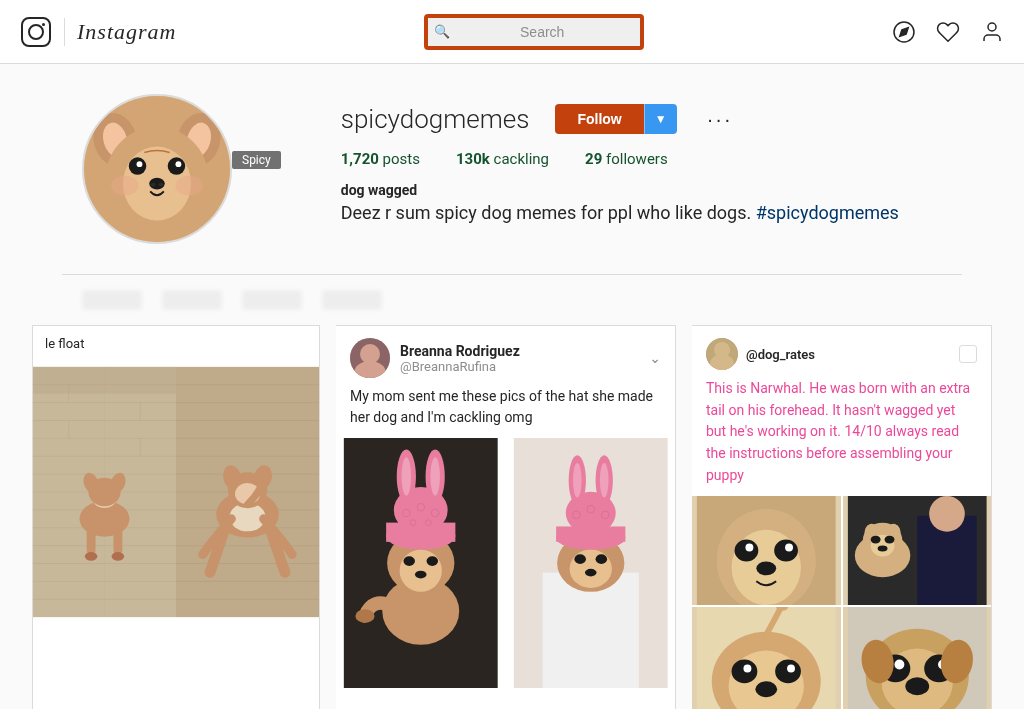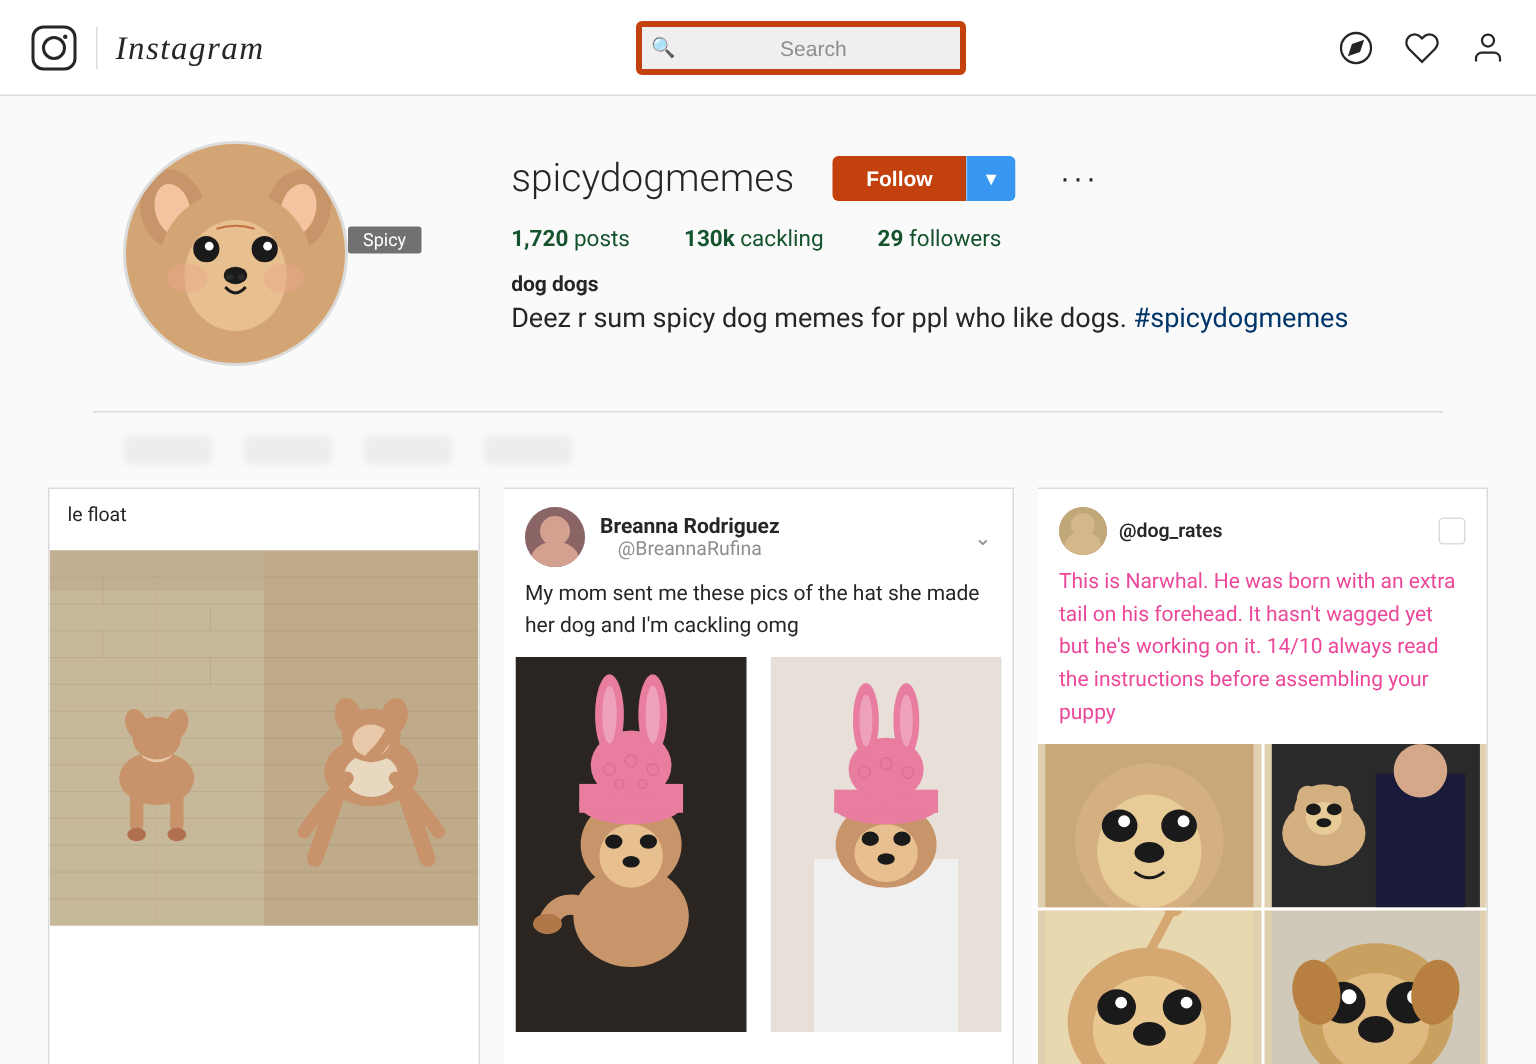--- a/index.html
+++ b/index.html
@@ -270,21 +270,20 @@
       display: flex;
       align-items: center;
       padding: 12px 14px 8px;
       gap: 10px;
       justify-content: space-between;
     }
     .card2-user {
       display: flex;
       align-items: center;
       gap: 10px;
-      text-align: center;
     }
     .tweet-avatar {
       width: 40px;
       height: 40px;
       border-radius: 50%;
       overflow: hidden;
       background: #c0c0c0;
       flex-shrink: 0;
     }
     .tweet-name {
@@ -467,21 +466,21 @@
       <div class="stat-item">
         <span class="stat-value">130k</span>
         <span>cackling</span>
       </div>
       <div class="stat-item">
         <span class="stat-value">29</span>
         <span>followers</span>
       </div>
     </div>
 
-    <div class="profile-bio-name">dog dogs</div>
+    <div class="profile-bio-name">dog wagged</div>
     <div class="profile-bio-text">
       <span>Deez r sum spicy dog memes for ppl who like dogs. </span><a href="#" class="bio-link">#spicydogmemes</a>
     </div>
   </div>
 </section>
 
 <hr class="profile-divider">
 
 <div class="highlights-row">
   <div class="highlight-stub"></div>

